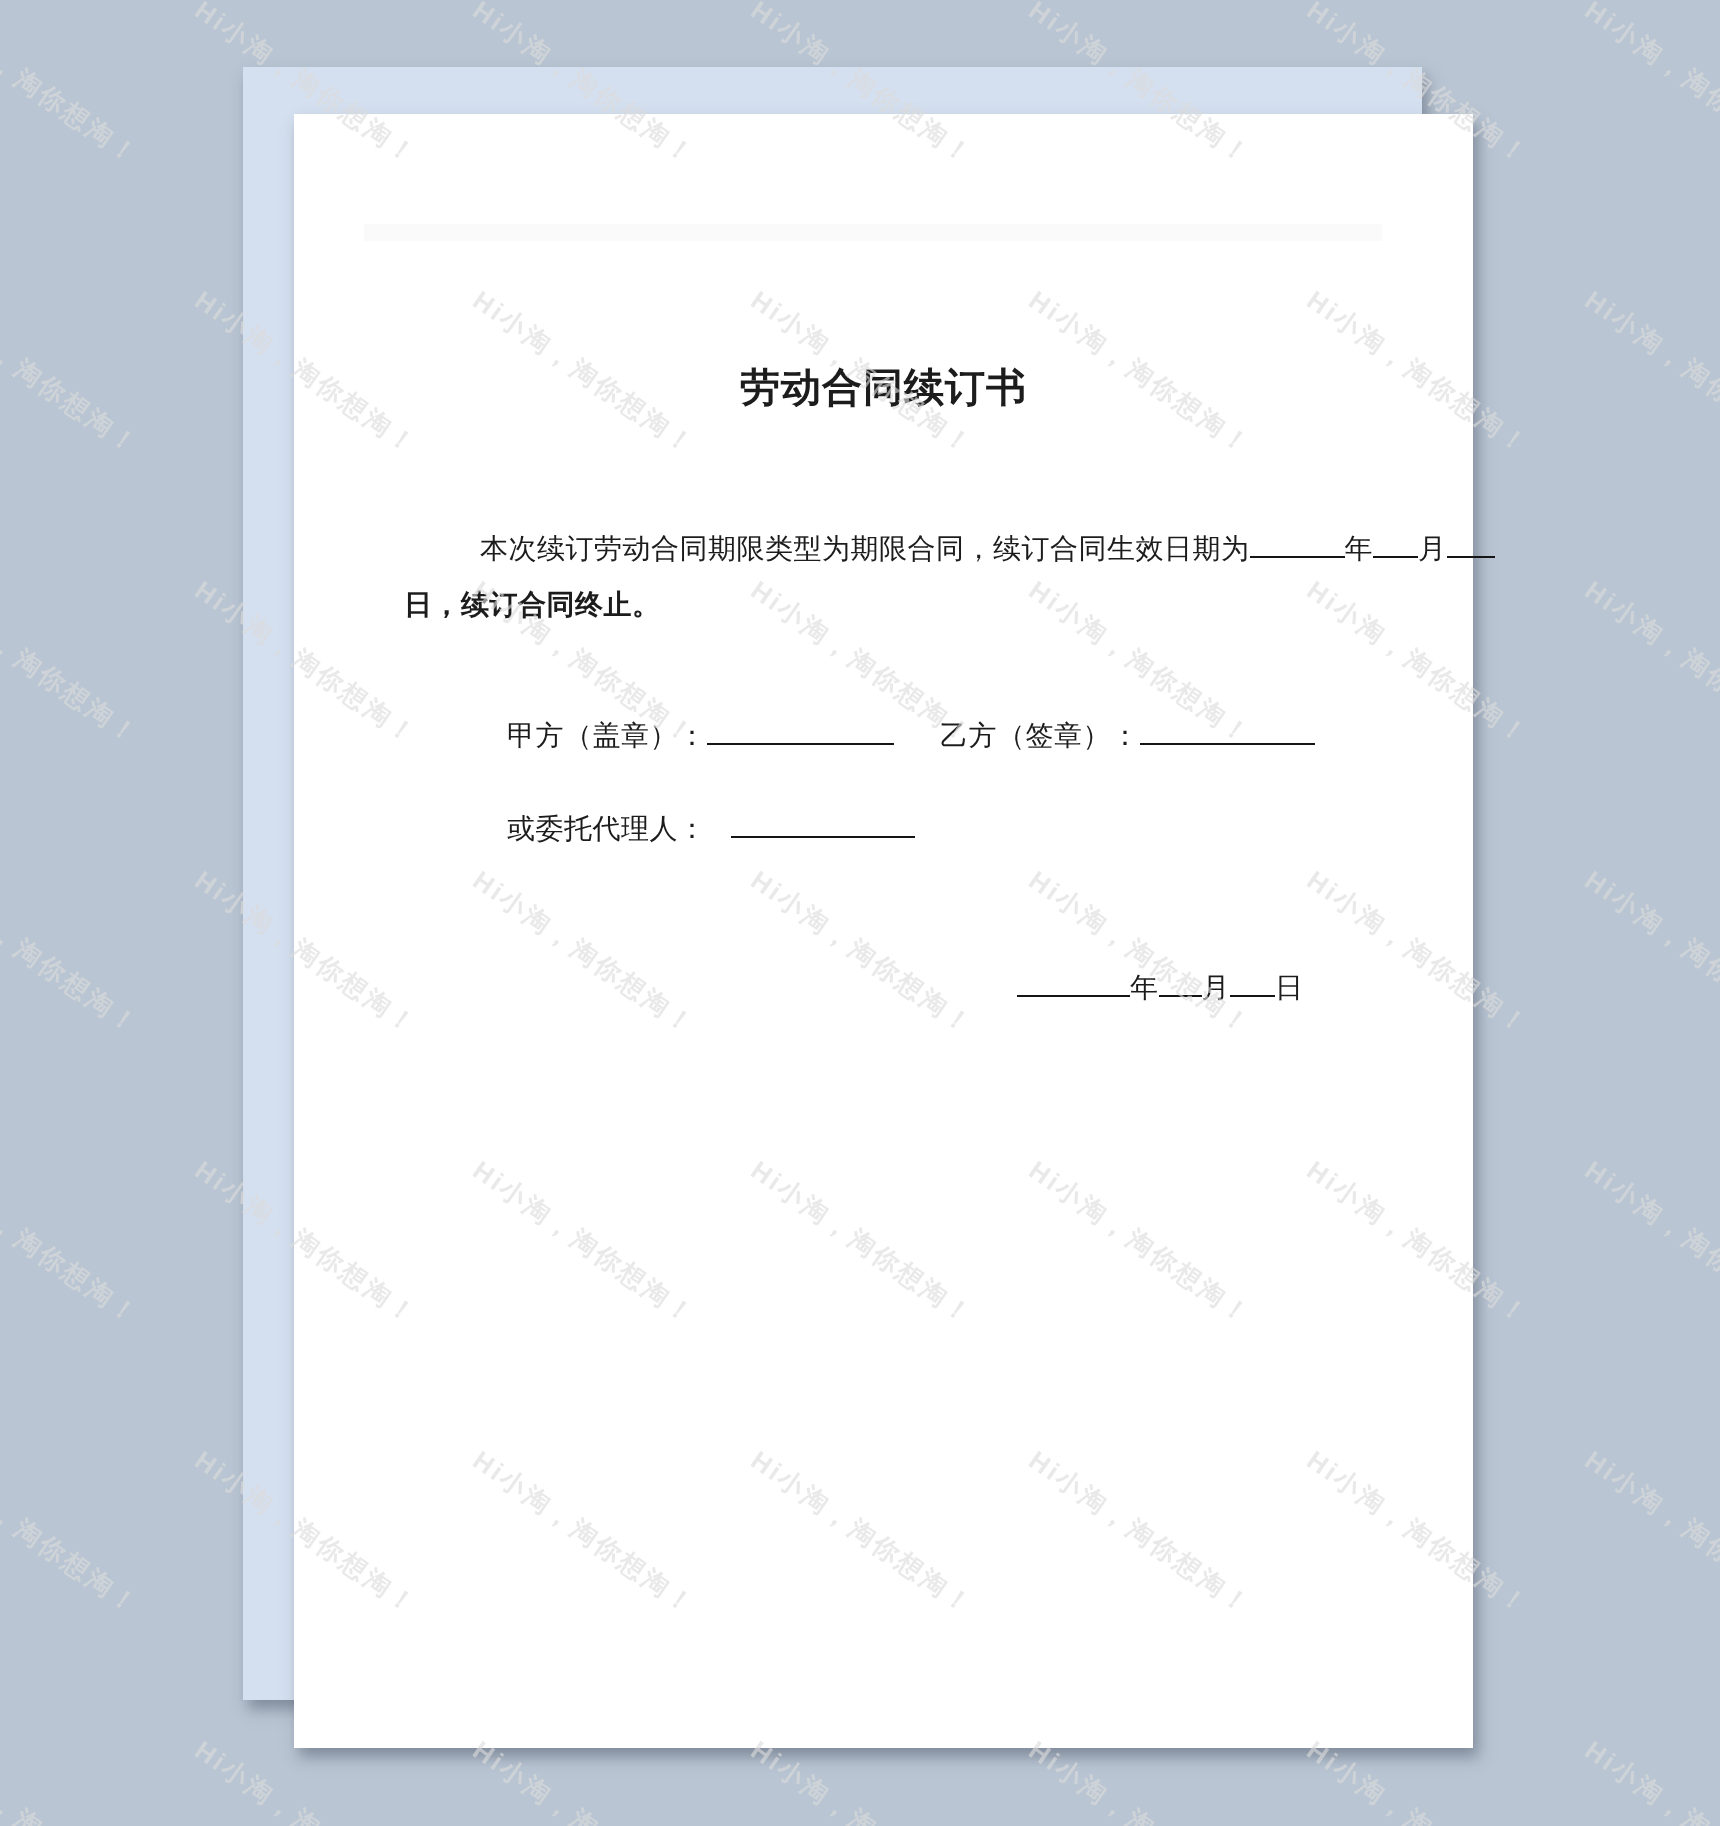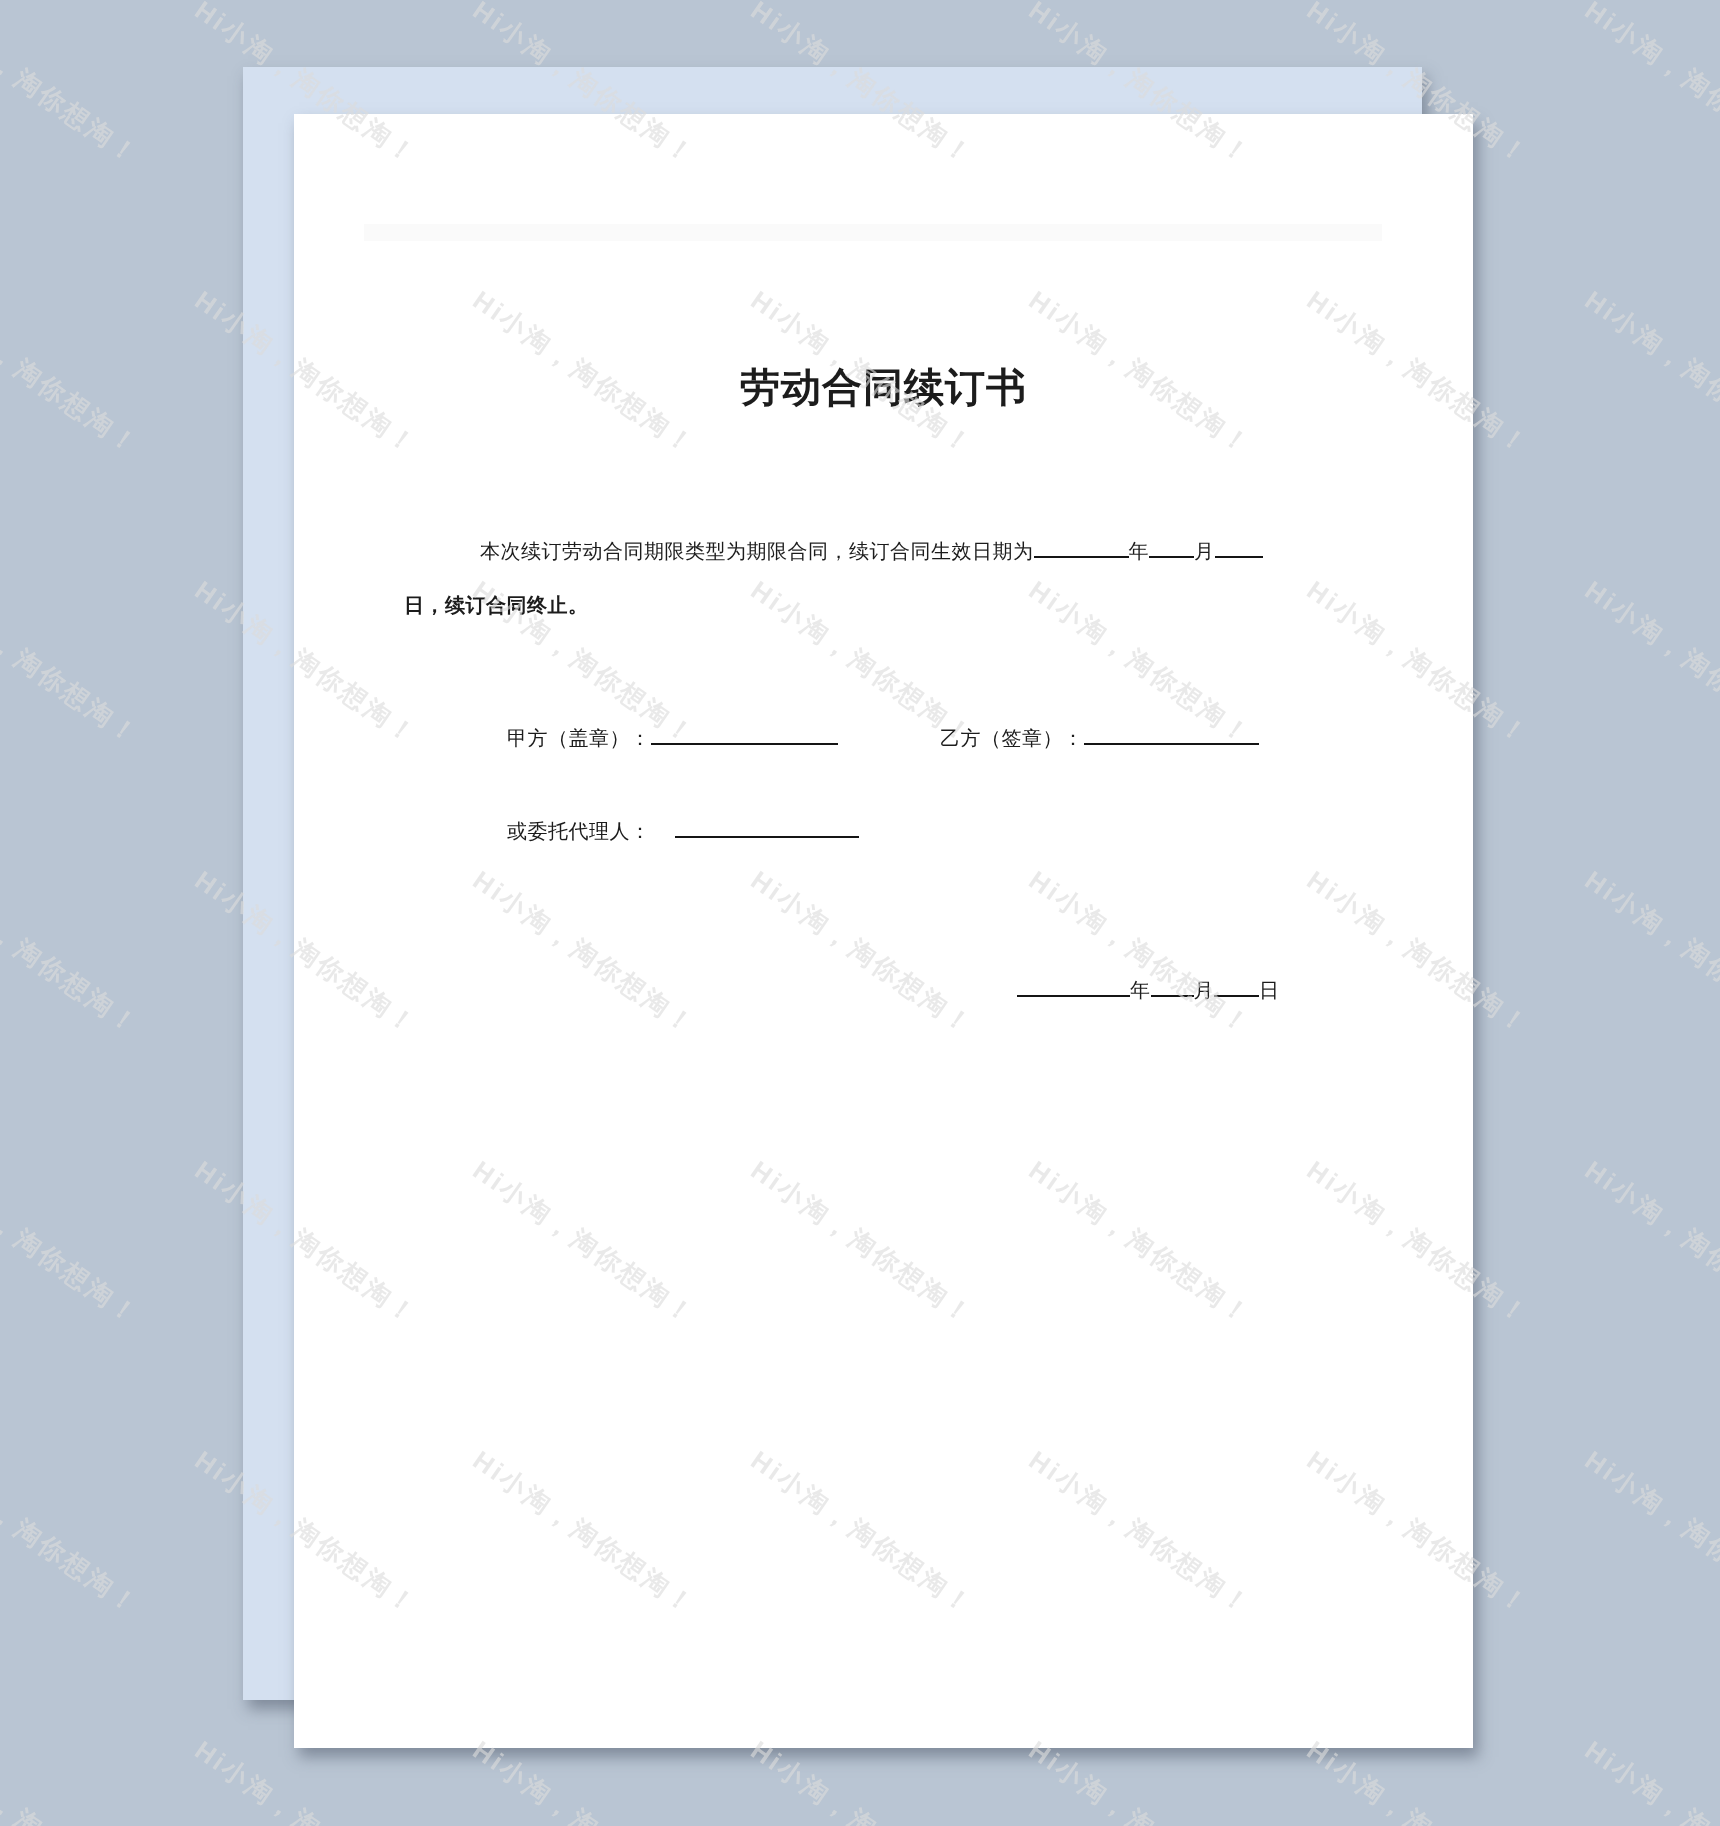--- a/index.html
+++ b/index.html
@@ -54,21 +54,21 @@
     width: 100%;
     text-align: center;
     font-size: 40px;
     line-height: 44px;
     font-weight: 600;
     letter-spacing: 1px;
     white-space: nowrap;
   }
   .body-line {
     position: absolute;
-    font-size: 20px;
+    font-size: 28px;
     line-height: 30px;
     white-space: nowrap;
     letter-spacing: 0.5px;
   }
   .para-line-1 { left: 110px; top: 419px; padding-left: 76px; }
   .para-line-2 { left: 110px; top: 476px; font-weight: bold; }
   .sign-row    { left: 213px; top: 594px; width: 900px; margin-top: 12px; }
   .party-b     { position: absolute; left: 433px; top: 0; white-space: nowrap; }
   .legal-row   { left: 213px; top: 699px; }
   .agent-row   { left: 213px; top: 752px; }

